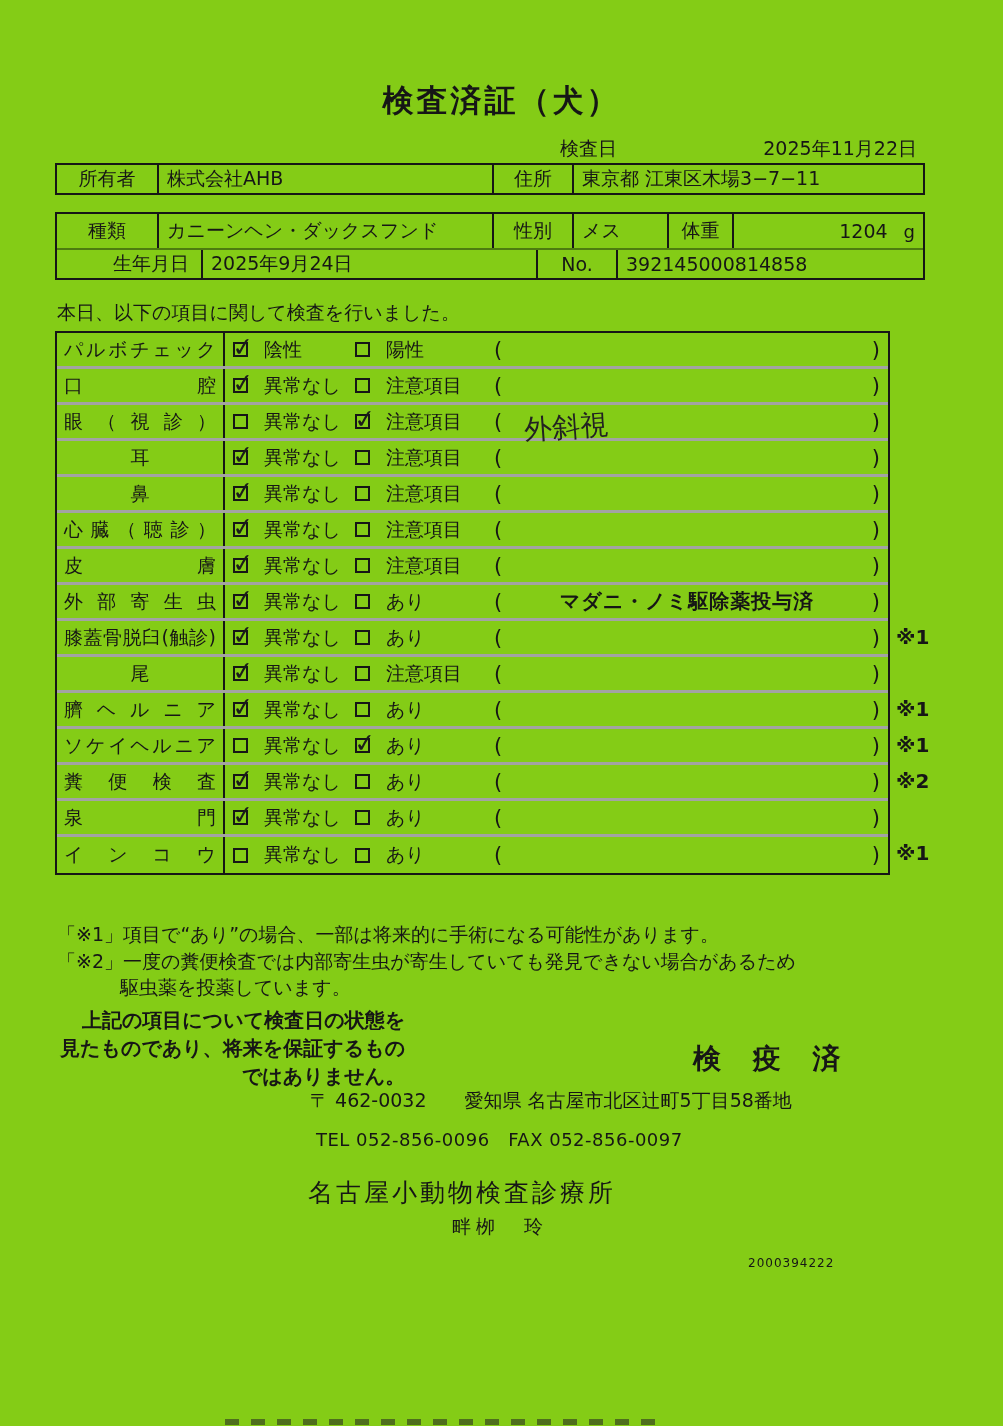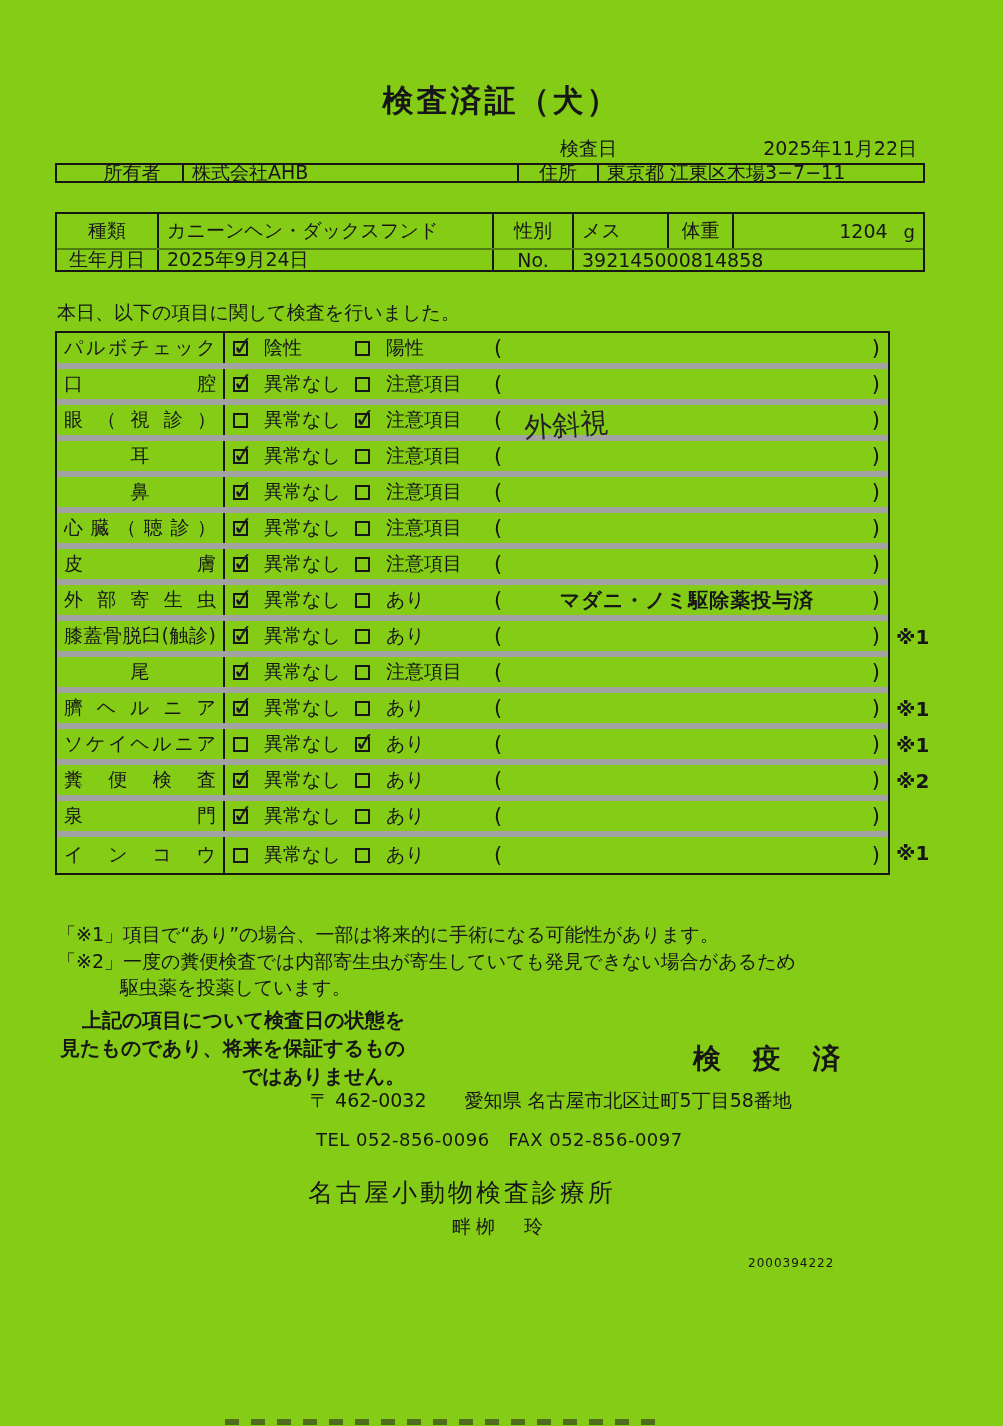--- a/index.html
+++ b/index.html
@@ -16,32 +16,32 @@
   .title { top:80px; left:0; width:100%; text-align:center; font-size:31px; font-weight:bold; letter-spacing:3px; }
   .date-line { top:136px; left:560px; width:357px; display:flex; justify-content:space-between; font-size:19px; }
 
   
   .tbl { border:2px solid #161616; left:55px; width:870px; background:transparent; }
   .grid { display:grid; }
   .c { border-left:2px solid #161616; display:flex; align-items:center; padding:0 8px; font-size:19px; overflow:hidden; white-space:nowrap; }
   .c:first-child { border-left:none; }
   .c.lab { justify-content:center; padding:0 4px; }
   .tblA { top:163px; }
-  .tblA .grid { grid-template-columns:100px 335px 80px 1fr; height:16px;padding-left:25px; }
+  .tblA .grid { grid-template-columns:100px 335px 80px 1fr; height:28px; }
   .tblB { top:212px; }
   .tblB .r1 { grid-template-columns:100px 335px 80px 95px 65px 1fr; height:36px; border-bottom:2px solid #4d7c0f; }
-  .tblB .r2 { grid-template-columns:100px 335px 80px 1fr; height:20px; }
+  .tblB .r2 { grid-template-columns:100px 335px 80px 1fr; height:28px;padding-left:44px; }
   .weight-cell { justify-content:flex-end; }
   .weight-cell .unit { margin-left:16px; font-size:18px; }
 
   .intro { top:300px; left:57px; font-size:19px; }
 
   
   .check-table { top:331px; left:55px; width:835px; border:2px solid #161616; }
-  .crow { display:flex; height:36px; border-bottom:6px solid #a3a3a3; }
+  .crow { display:flex; height:36px; border-bottom:3px solid #a3a3a3; }
   .crow:last-child { border-bottom:none; }
   .cell-item { width:168px; border-right:2px solid #161616; display:flex; align-items:center; }
   .item-label { display:block; width:100%; padding:0 7px; font-size:19px; text-align:justify; text-align-last:justify; white-space:nowrap; }
   .item-label.single { text-align-last:center; }
   .cell-rest { flex:1; display:flex; align-items:center; }
   .cbg { display:flex; align-items:center; font-size:19px; white-space:nowrap;gap:12px; }
   .cbg.cb1 { width:130px; padding-left:8px; }
   .cbg.cb2 { width:135px; }
   .box { position:relative; width:15px; height:15px; border:2px solid #161616; flex:none; margin-right:4px; background:transparent; }
   .box.checked::after {

